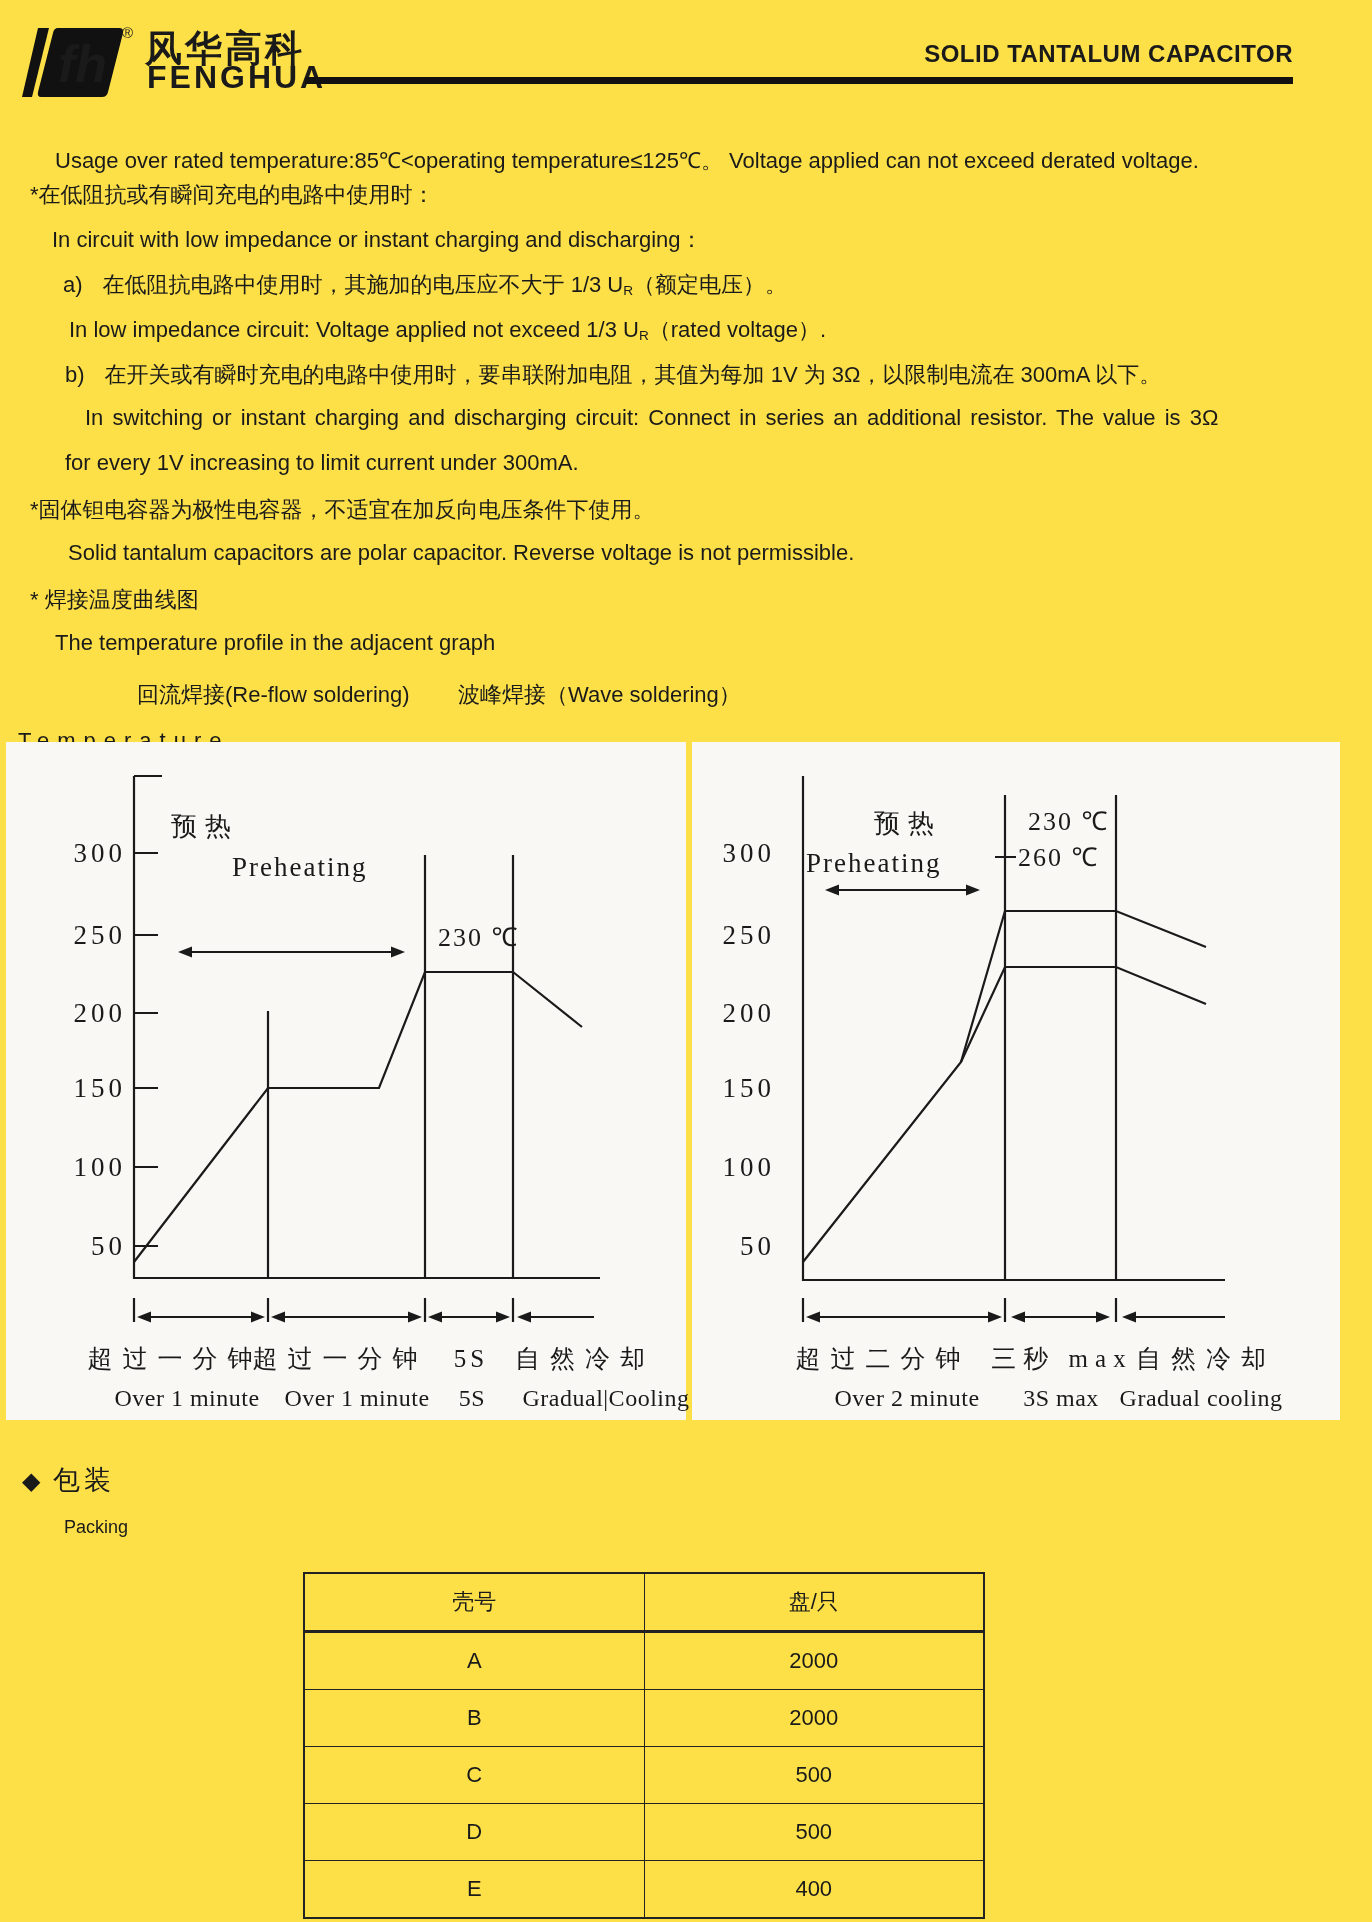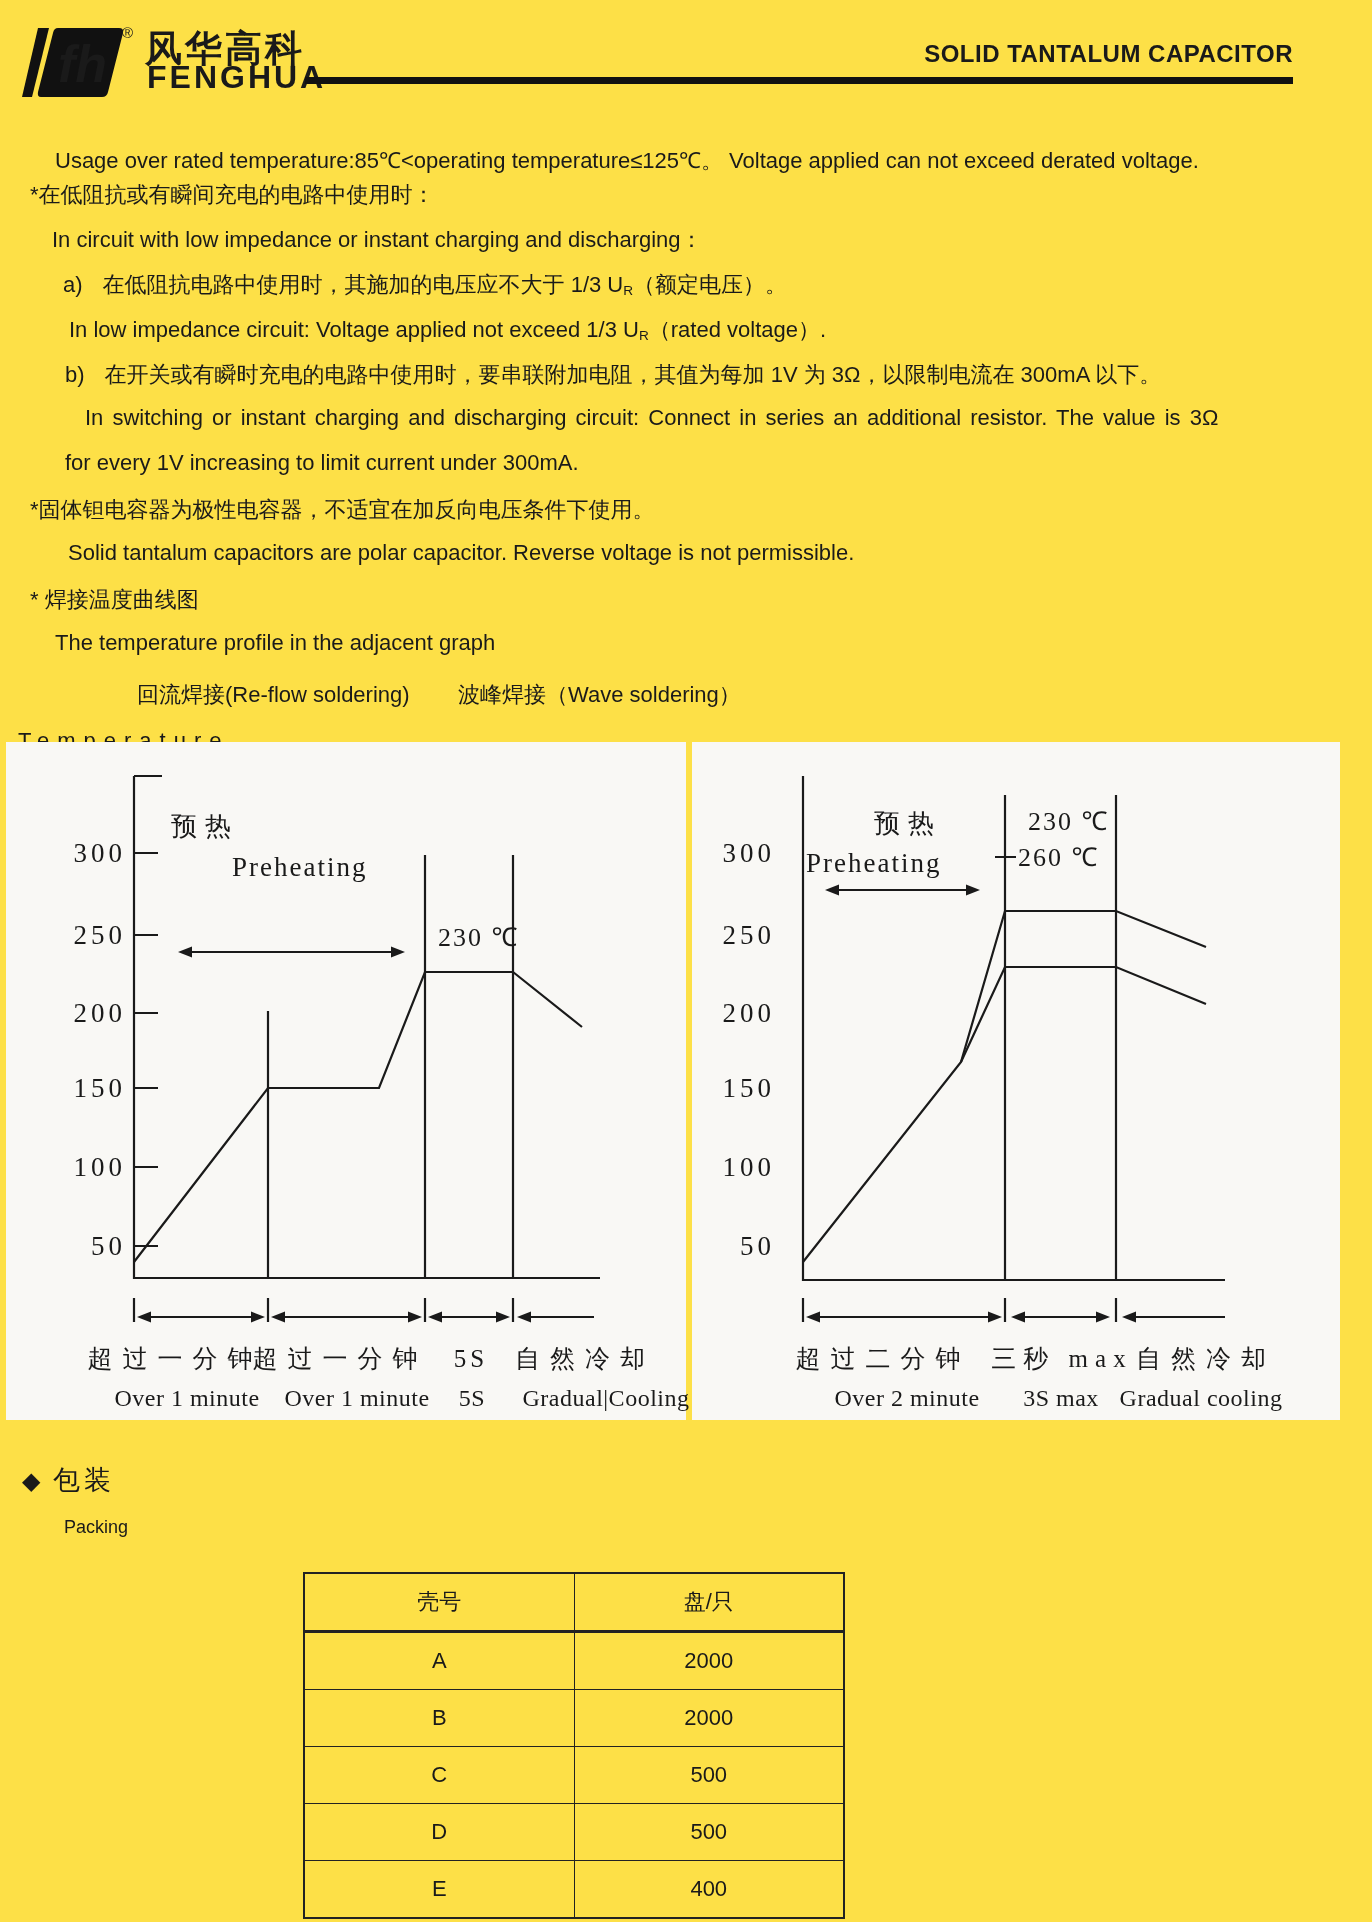--- a/index.html
+++ b/index.html
@@ -21,21 +21,21 @@
   .sn{font-family:"Liberation Serif",serif;font-size:27px;letter-spacing:4px;}
   .slab{font-family:"Liberation Serif",serif;font-size:26px;letter-spacing:8px;}
   .szh{font-family:"Liberation Serif",serif;font-size:25px;letter-spacing:10px;}
   .sen{font-family:"Liberation Serif",serif;font-size:24px;letter-spacing:0.5px;}
   .cline{stroke:#1a1a1a;stroke-width:2.2;fill:none;}
   .chead{fill:#1a1a1a;stroke:none;}
   .justify-line{word-spacing:3px;}
   .pk-bullet{font-size:24px;}
   .pk-zh{font-size:27px;letter-spacing:4px;}
   .pk-en{font-size:18px;text-align:right;}
-  table.packing{border-collapse:collapse;table-layout:fixed;width:542px;}
+  table.packing{border-collapse:collapse;table-layout:fixed;width:682px;}
   table.packing td,table.packing th{border:1.6px solid #222;font-size:22px;font-weight:normal;
       text-align:center;height:56px;padding:0;color:#1a1a1a;}
   table.packing{border:2.5px solid #222;}
   table.packing tr.hdr td{border-bottom:3px solid #222;}
 </style>
 </head>
 <body>
 
 <div class="page">
 

